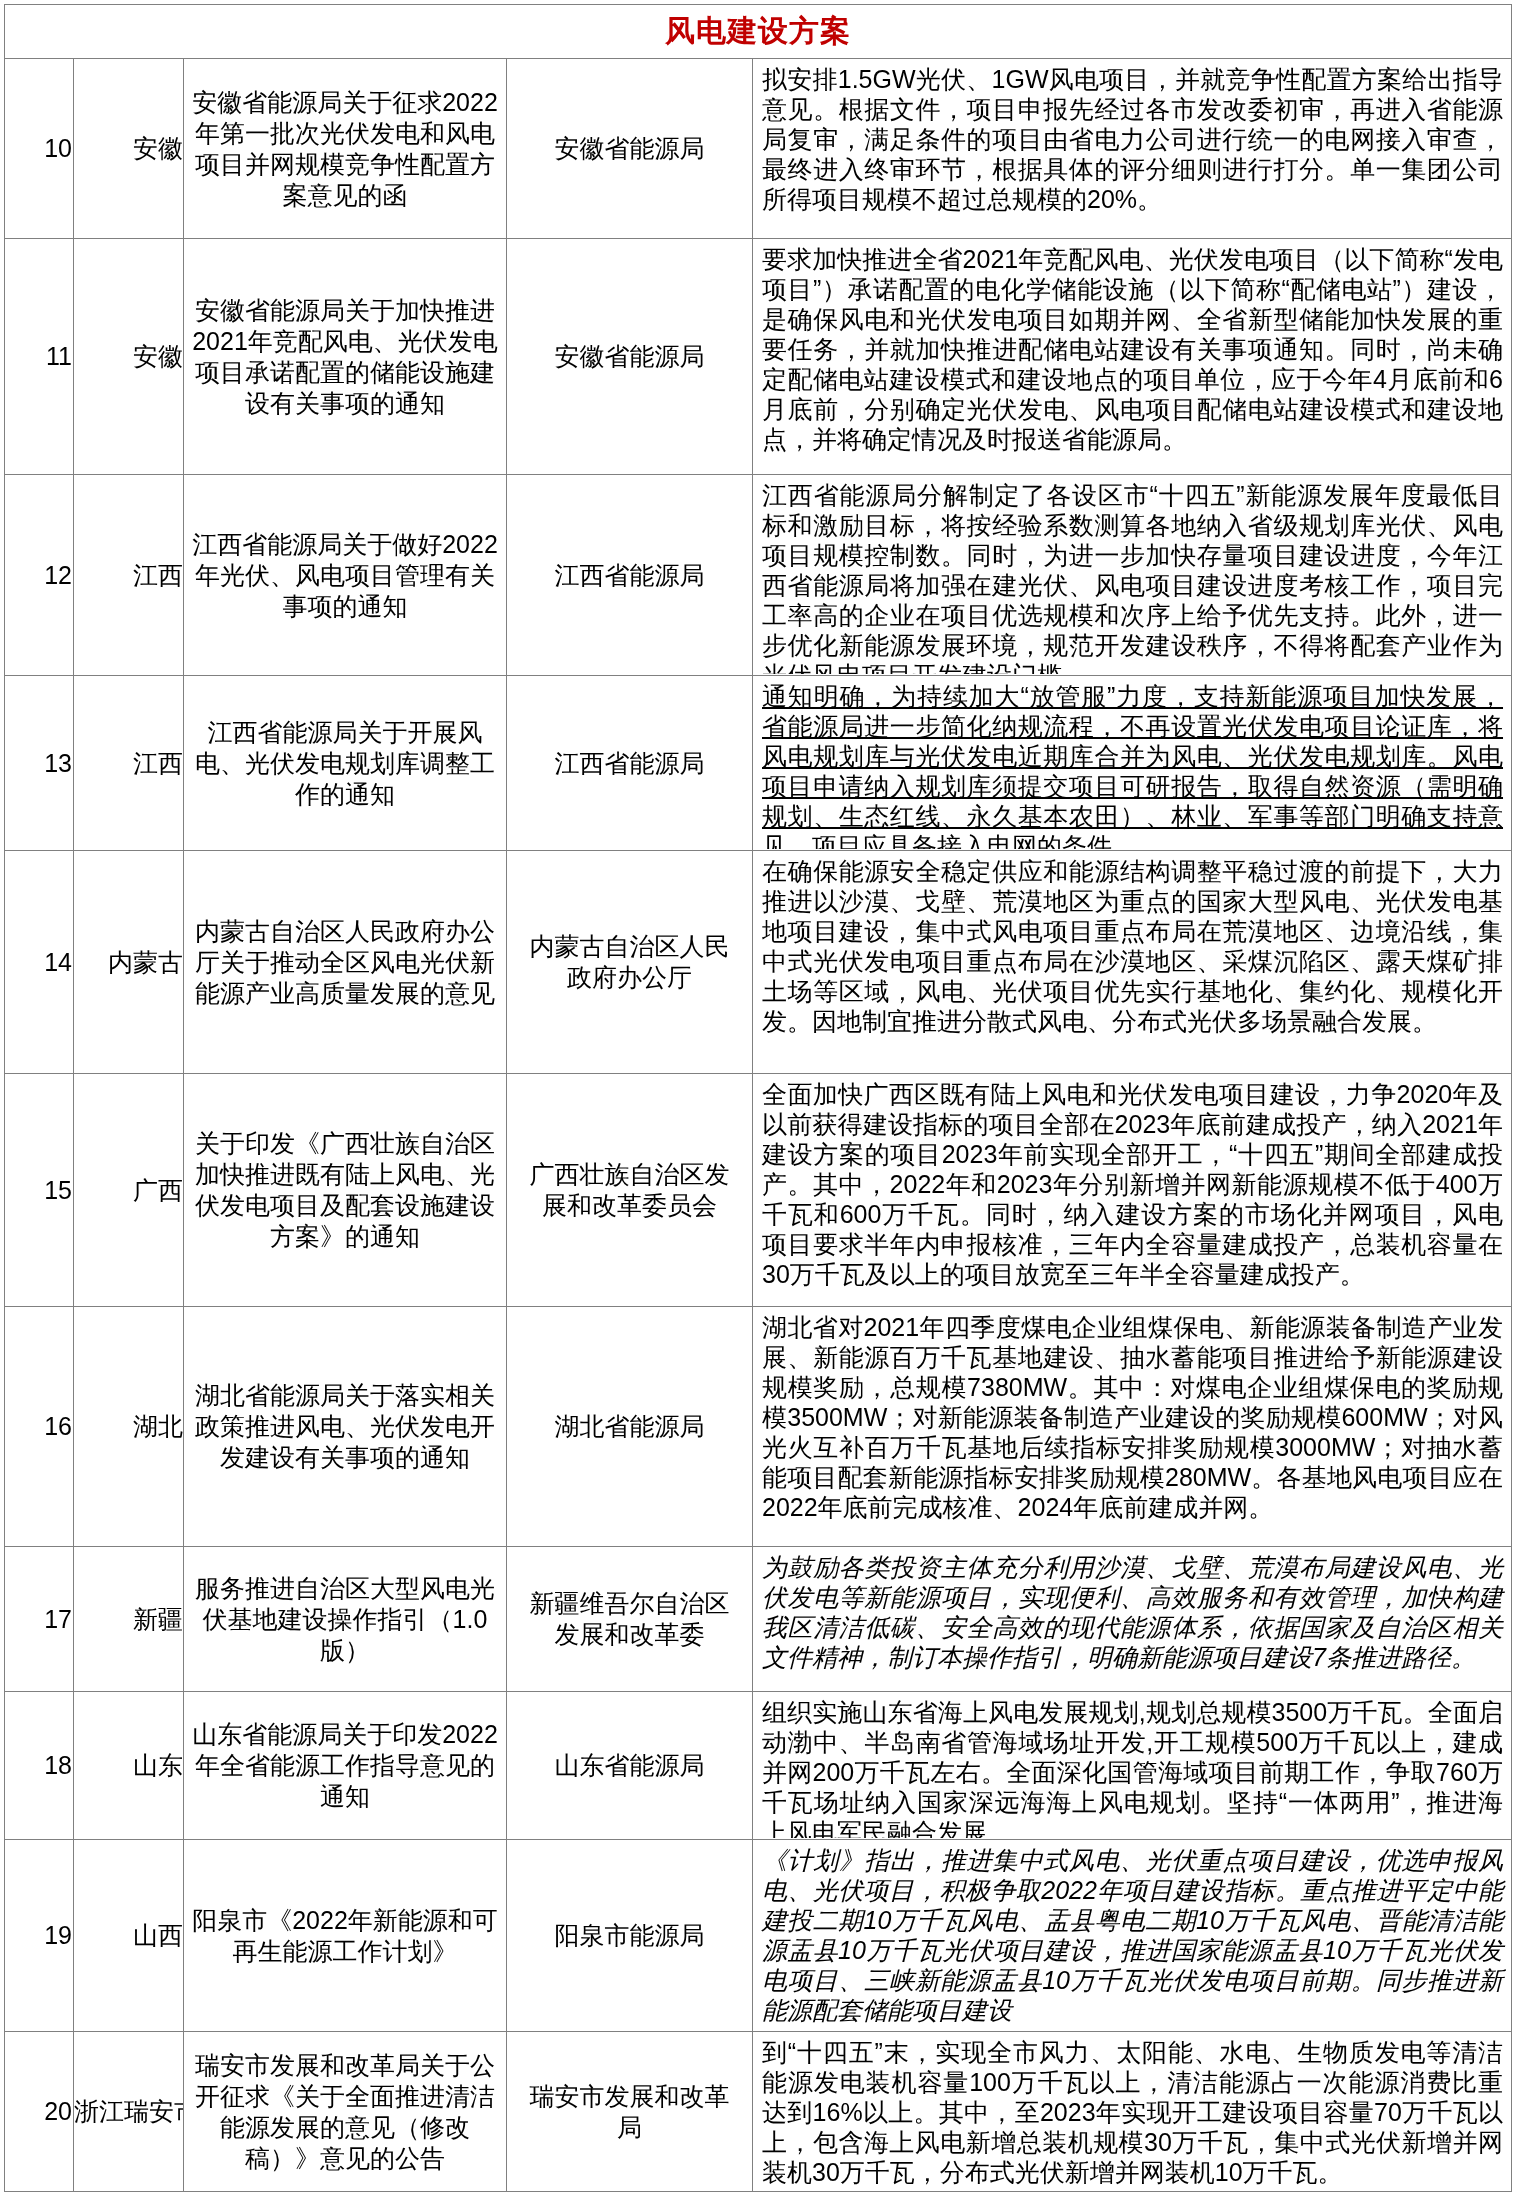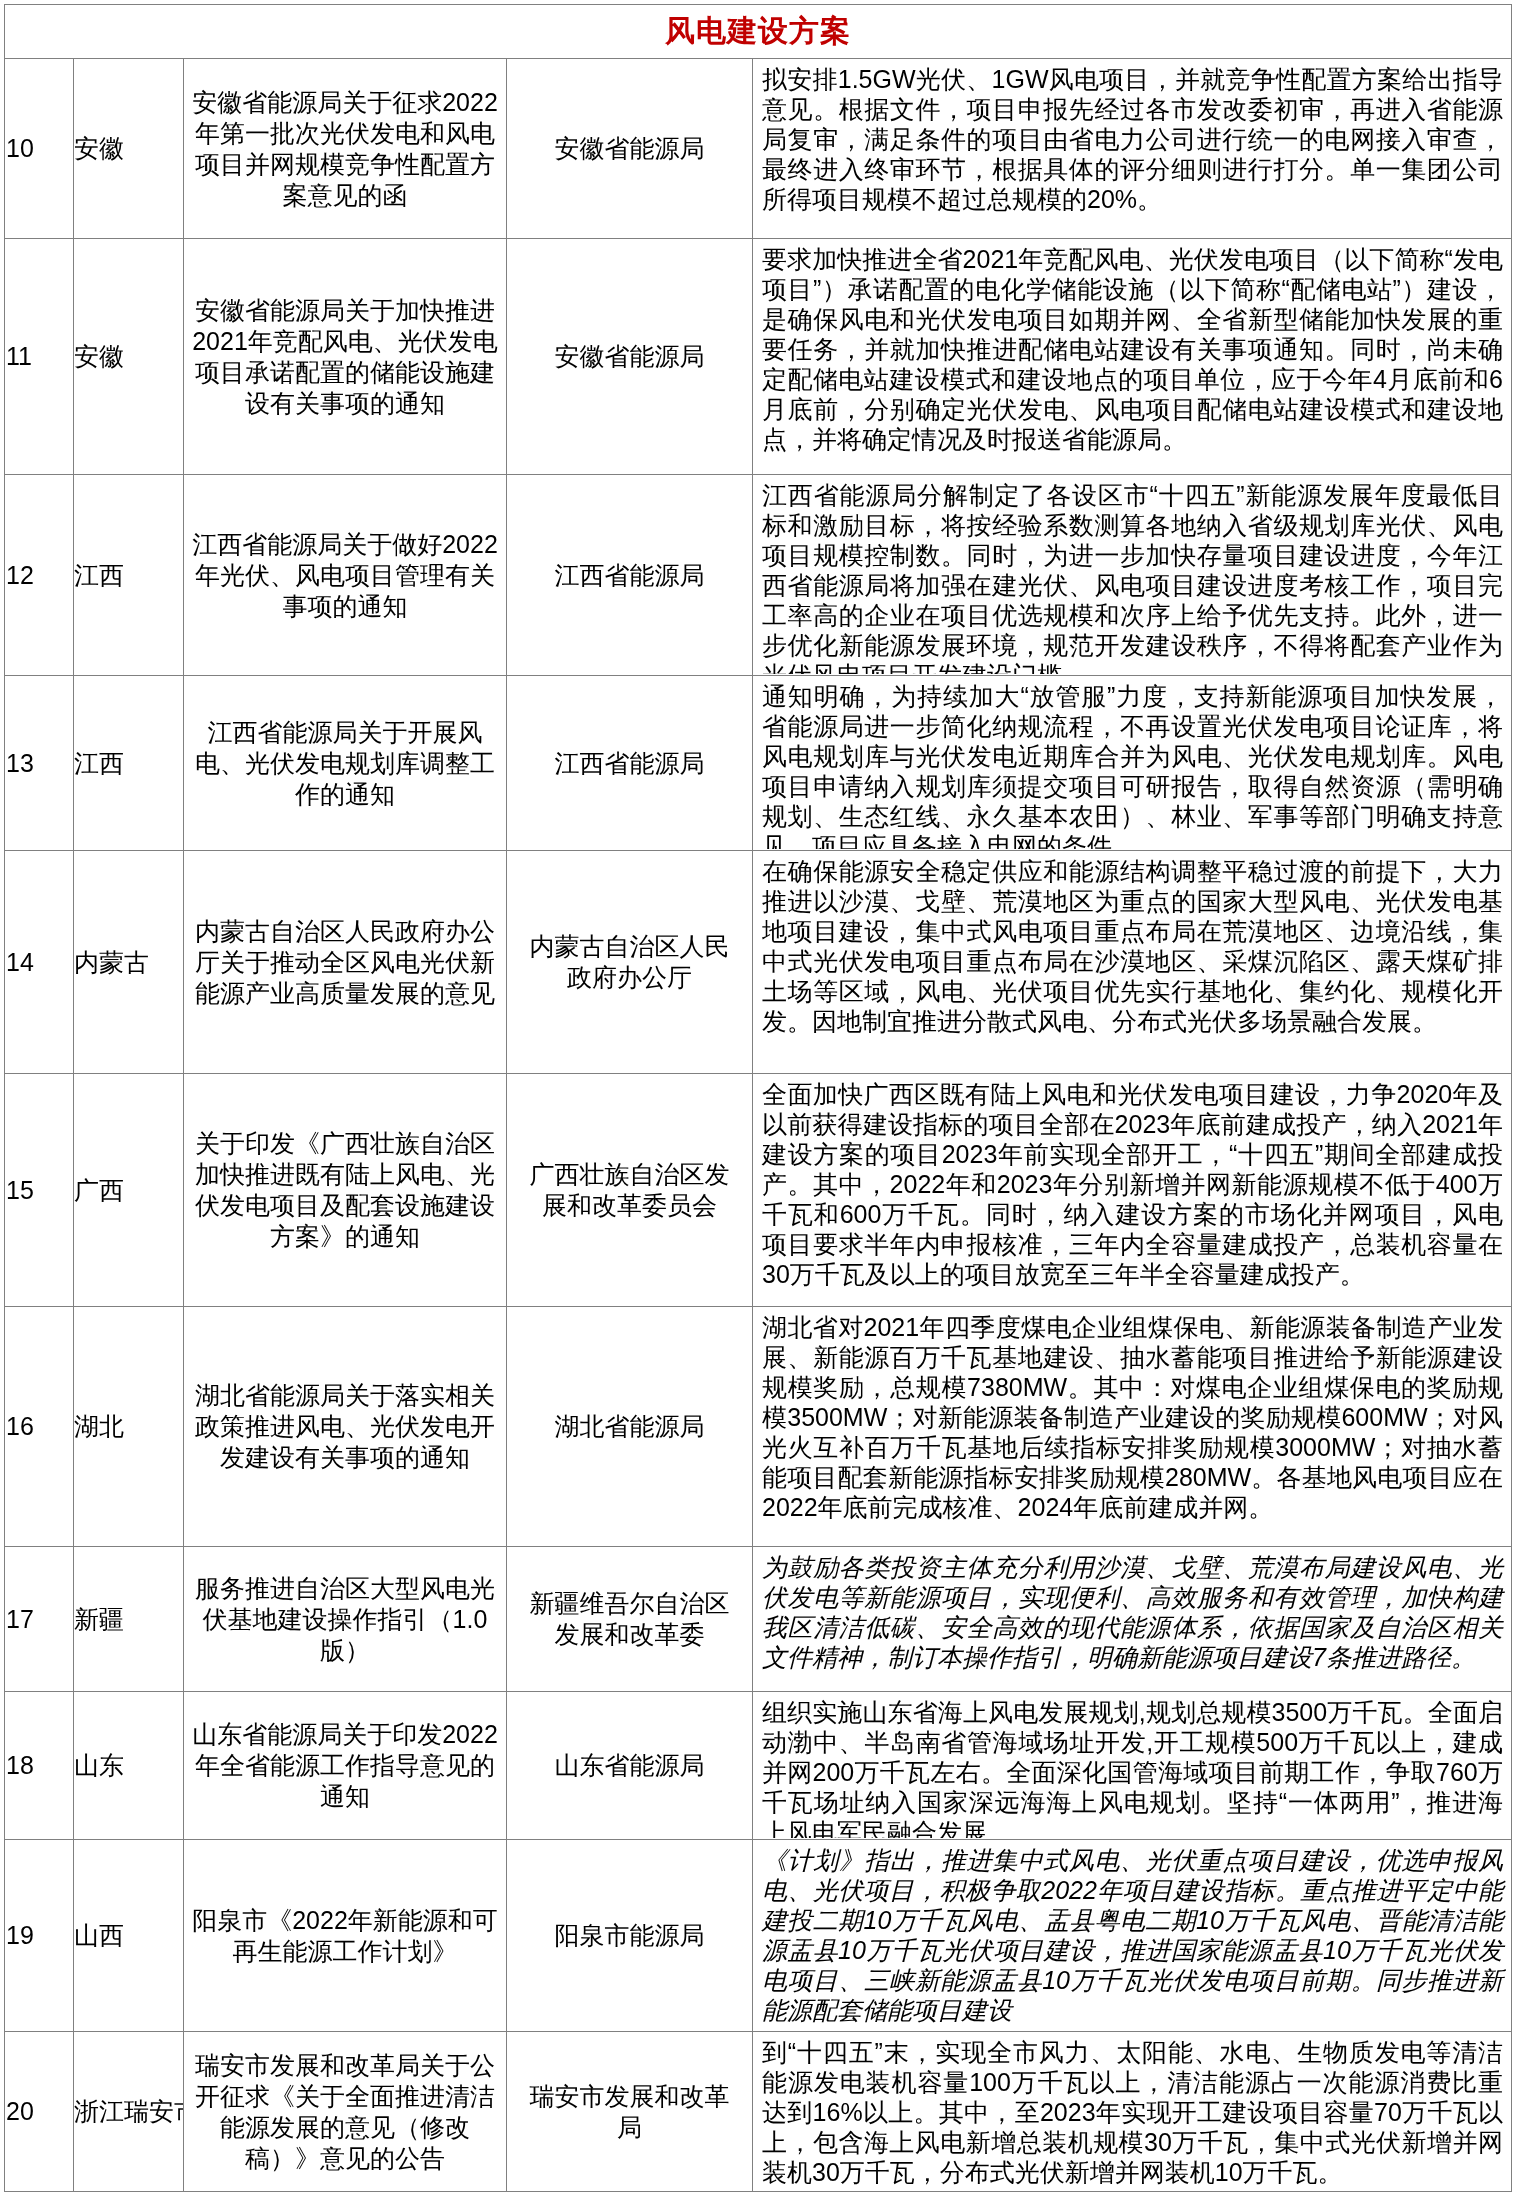--- a/index.html
+++ b/index.html
@@ -2,21 +2,21 @@
 <html><head>
 <meta charset="utf-8">
 <style>
   html,body { margin:0; padding:0; background:#ffffff; color:#000;
     font-family:"Liberation Sans","DejaVu Sans",sans-serif; }
   .page { width:1517px; height:2198px; box-sizing:border-box; padding:4px 0 0 4px; overflow:hidden; }
   table.plan { border-collapse:collapse; table-layout:fixed; width:1507px; }
   table.plan td { border:1px solid #808080; box-sizing:border-box;margin-left:40px; }
   td.hdr { height:54px; text-align:center; vertical-align:middle;
     font-size:30px; font-weight:bold; letter-spacing:1px; }
-  td.numc, td.provc { text-align:left; vertical-align:middle; font-size:25px; }
+  td.numc, td.provc { text-align:right; vertical-align:middle; font-size:25px; }
   td.provc { white-space:nowrap; overflow:hidden; padding:0; }
   td.titlec { text-align:center; vertical-align:middle; font-size:25px;
     line-height:31px; padding:0 5px; overflow:hidden; }
   td.agencyc { text-align:center; vertical-align:middle; font-size:25px;
     line-height:31px; padding:0 22px; overflow:hidden; }
   td.descc { vertical-align:top; padding:0; }
   .clip { box-sizing:border-box; overflow:hidden; padding:5px 8px 0 9px;
     font-size:25px; line-height:30px; text-align:justify; text-justify:inter-ideograph; }
 </style>
 </head>
@@ -63,21 +63,21 @@
           <td class="descc">
             <div class="clip" style="height: 199px;">江西省能源局分解制定了各设区市“十四五”新能源发展年度最低目标和激励目标，将按经验系数测算各地纳入省级规划库光伏、风电项目规模控制数。同时，为进一步加快存量项目建设进度，今年江西省能源局将加强在建光伏、风电项目建设进度考核工作，项目完工率高的企业在项目优选规模和次序上给予优先支持。此外，进一步优化新能源发展环境，规范开发建设秩序，不得将配套产业作为光伏风电项目开发建设门槛。</div>
           </td>
         </tr>
         <tr style="height: 175px;">
           <td class="numc">13</td>
           <td class="provc">江西</td>
           <td class="titlec">江西省能源局关于开展风电、光伏发电规划库调整工作的通知</td>
           <td class="agencyc">江西省能源局</td>
           <td class="descc">
-            <div class="clip" style="height: 173px;">通知明确，为持续加大“放管服”力度，支持新能源项目加快发展，省能源局进一步简化纳规流程，不再设置光伏发电项目论证库，将风电规划库与光伏发电近期库合并为风电、光伏发电规划库。风电项目申请纳入规划库须提交项目可研报告，取得自然资源（需明确规划、生态红线、永久基本农田）、林业、军事等部门明确支持意见，项目应具备接入电网的条件。</div>
+            <div class="clip" style="height: 173px; text-decoration: underline;">通知明确，为持续加大“放管服”力度，支持新能源项目加快发展，省能源局进一步简化纳规流程，不再设置光伏发电项目论证库，将风电规划库与光伏发电近期库合并为风电、光伏发电规划库。风电项目申请纳入规划库须提交项目可研报告，取得自然资源（需明确规划、生态红线、永久基本农田）、林业、军事等部门明确支持意见，项目应具备接入电网的条件。</div>
           </td>
         </tr>
         <tr style="height: 223px;">
           <td class="numc">14</td>
           <td class="provc">内蒙古</td>
           <td class="titlec">内蒙古自治区人民政府办公厅关于推动全区风电光伏新能源产业高质量发展的意见</td>
           <td class="agencyc">内蒙古自治区人民政府办公厅</td>
           <td class="descc">
             <div class="clip" style="height: 221px;">在确保能源安全稳定供应和能源结构调整平稳过渡的前提下，大力推进以沙漠、戈壁、荒漠地区为重点的国家大型风电、光伏发电基地项目建设，集中式风电项目重点布局在荒漠地区、边境沿线，集中式光伏发电项目重点布局在沙漠地区、采煤沉陷区、露天煤矿排土场等区域，风电、光伏项目优先实行基地化、集约化、规模化开发。因地制宜推进分散式风电、分布式光伏多场景融合发展。</div>
           </td>

